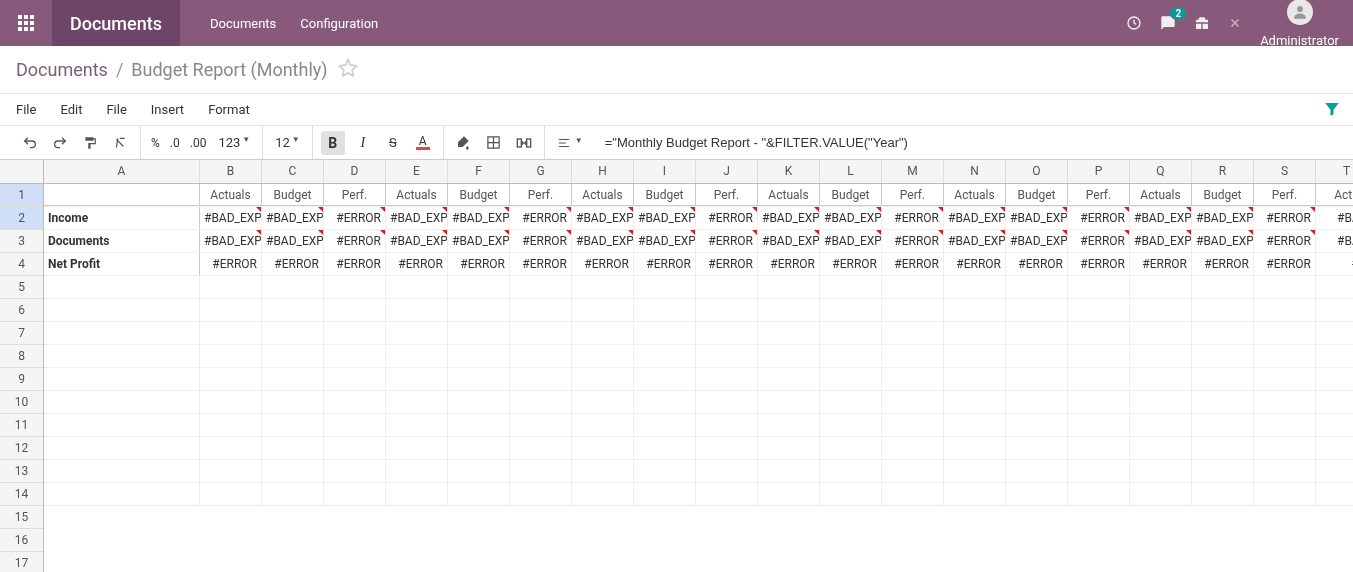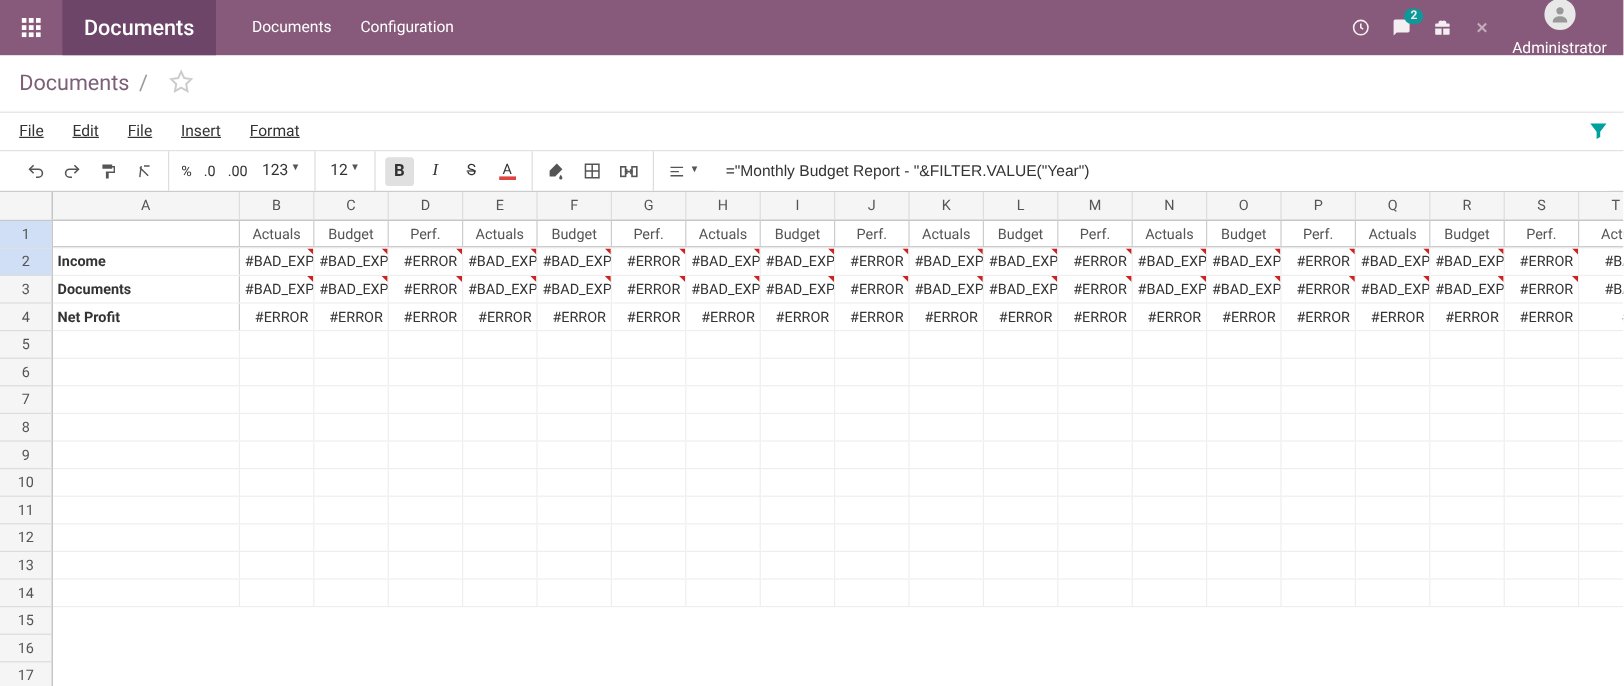--- a/index.html
+++ b/index.html
@@ -21,21 +21,21 @@
 
 
 .breadcrumb-row { height: 48px; padding: 0 16px; display: flex; align-items: center; border-bottom: 1px solid #e2e2e2; }
 .breadcrumb-root { color: #7b5f77; font-size: 18px; cursor: pointer; }
 .breadcrumb-sep { color: #999; font-size: 18px; margin: 0 8px; }
 .breadcrumb-current { color: #888; font-size: 18px; }
 .star-outline { margin-left: 10px; cursor: pointer; }
 
 
 .menubar { height: 32px; padding: 0 16px; display: flex; align-items: center; gap: 24px; border-bottom: 1px solid #e2e2e2; font-size: 13px; position: relative; }
-.menubar-item { cursor: pointer; text-decoration: underline; }
+.menubar-item { cursor: pointer; }
 .filter-pin { position: absolute; right: 12px; top: 6px; cursor: pointer; }
 
 
 .toolbar { height: 34px; display: flex; align-items: center; border-bottom: 1px solid #ccc; padding: 0 10px; gap: 0; }
 .tool-group { display: flex; align-items: center; height: 100%; border-right: 1px solid #ddd; padding: 0 8px; gap: 6px; }
 .tool-group:last-of-type { border-right: none; }
 .tool-btn { width: 24px; height: 24px; display: flex; align-items: center; justify-content: center; cursor: pointer; border-radius: 3px; }
 .tool-btn.active { background: #e0e0e0; }
 .tool-text { font-size: 12px; cursor: pointer; padding: 0 2px; }
 .tool-select { display: flex; align-items: flex-start; gap: 2px; cursor: pointer; font-size: 13px; padding: 0 4px; }
@@ -127,20 +127,21 @@
           </svg>
         </span>
       <span>Administrator</span>
     </div>
   </div>
 </div>
 
 <div class="breadcrumb-row">
   <span class="breadcrumb-root">Documents</span>
   <span class="breadcrumb-sep">/</span>
+  <span class="breadcrumb-current">Budget Report (Monthly)</span>
   <span class="star-outline"><svg width="20" height="20" viewBox="0 0 24 24" fill="none" stroke="#ccc" stroke-width="2">
         <path d="M12 2l3 6.5 7 1-5 5 1.2 7L12 18l-6.2 3.5L7 14.5 2 9.5l7-1L12 2z"></path>
       </svg></span>
 </div>
 
 <div class="menubar">
   <span class="menubar-item">File</span>
   <span class="menubar-item">Edit</span>
   <span class="menubar-item">File</span>
   <span class="menubar-item">Insert</span>

